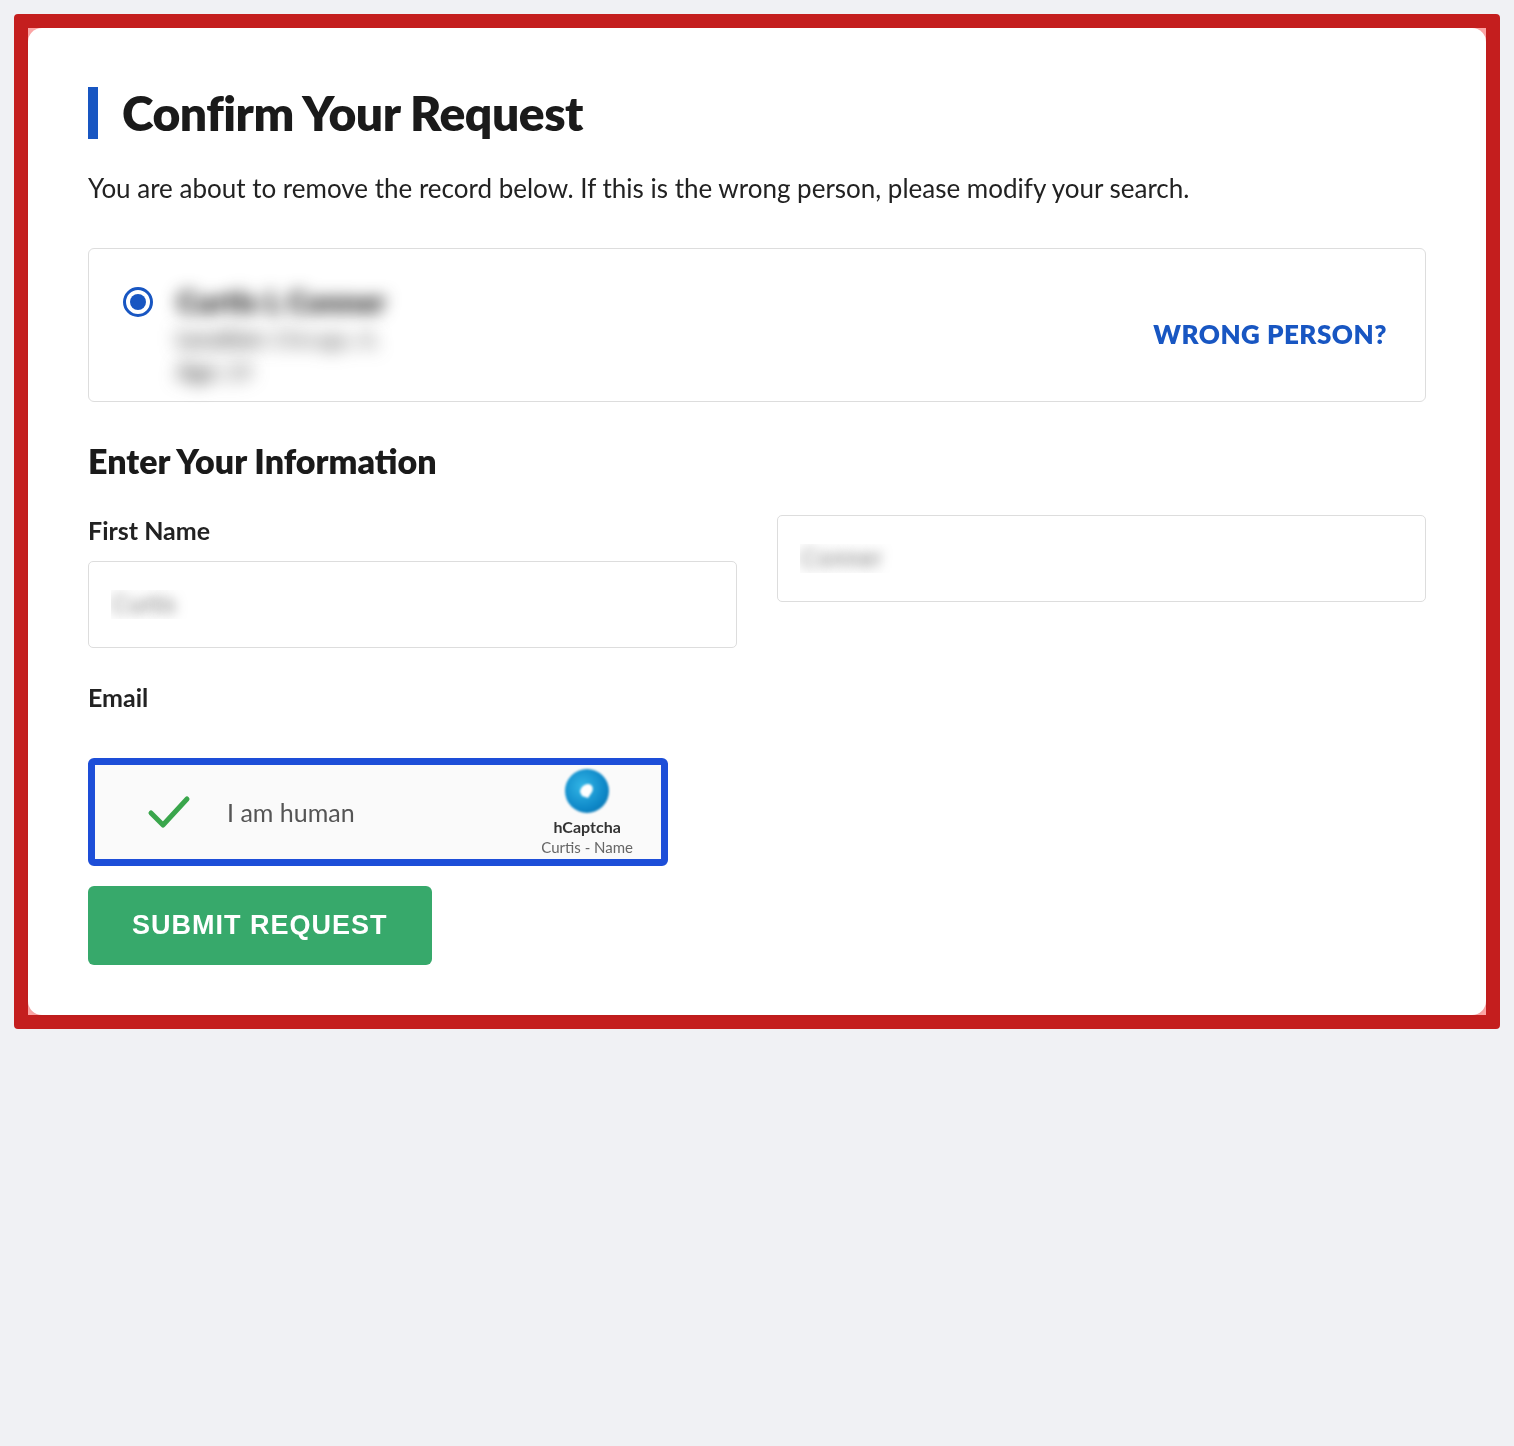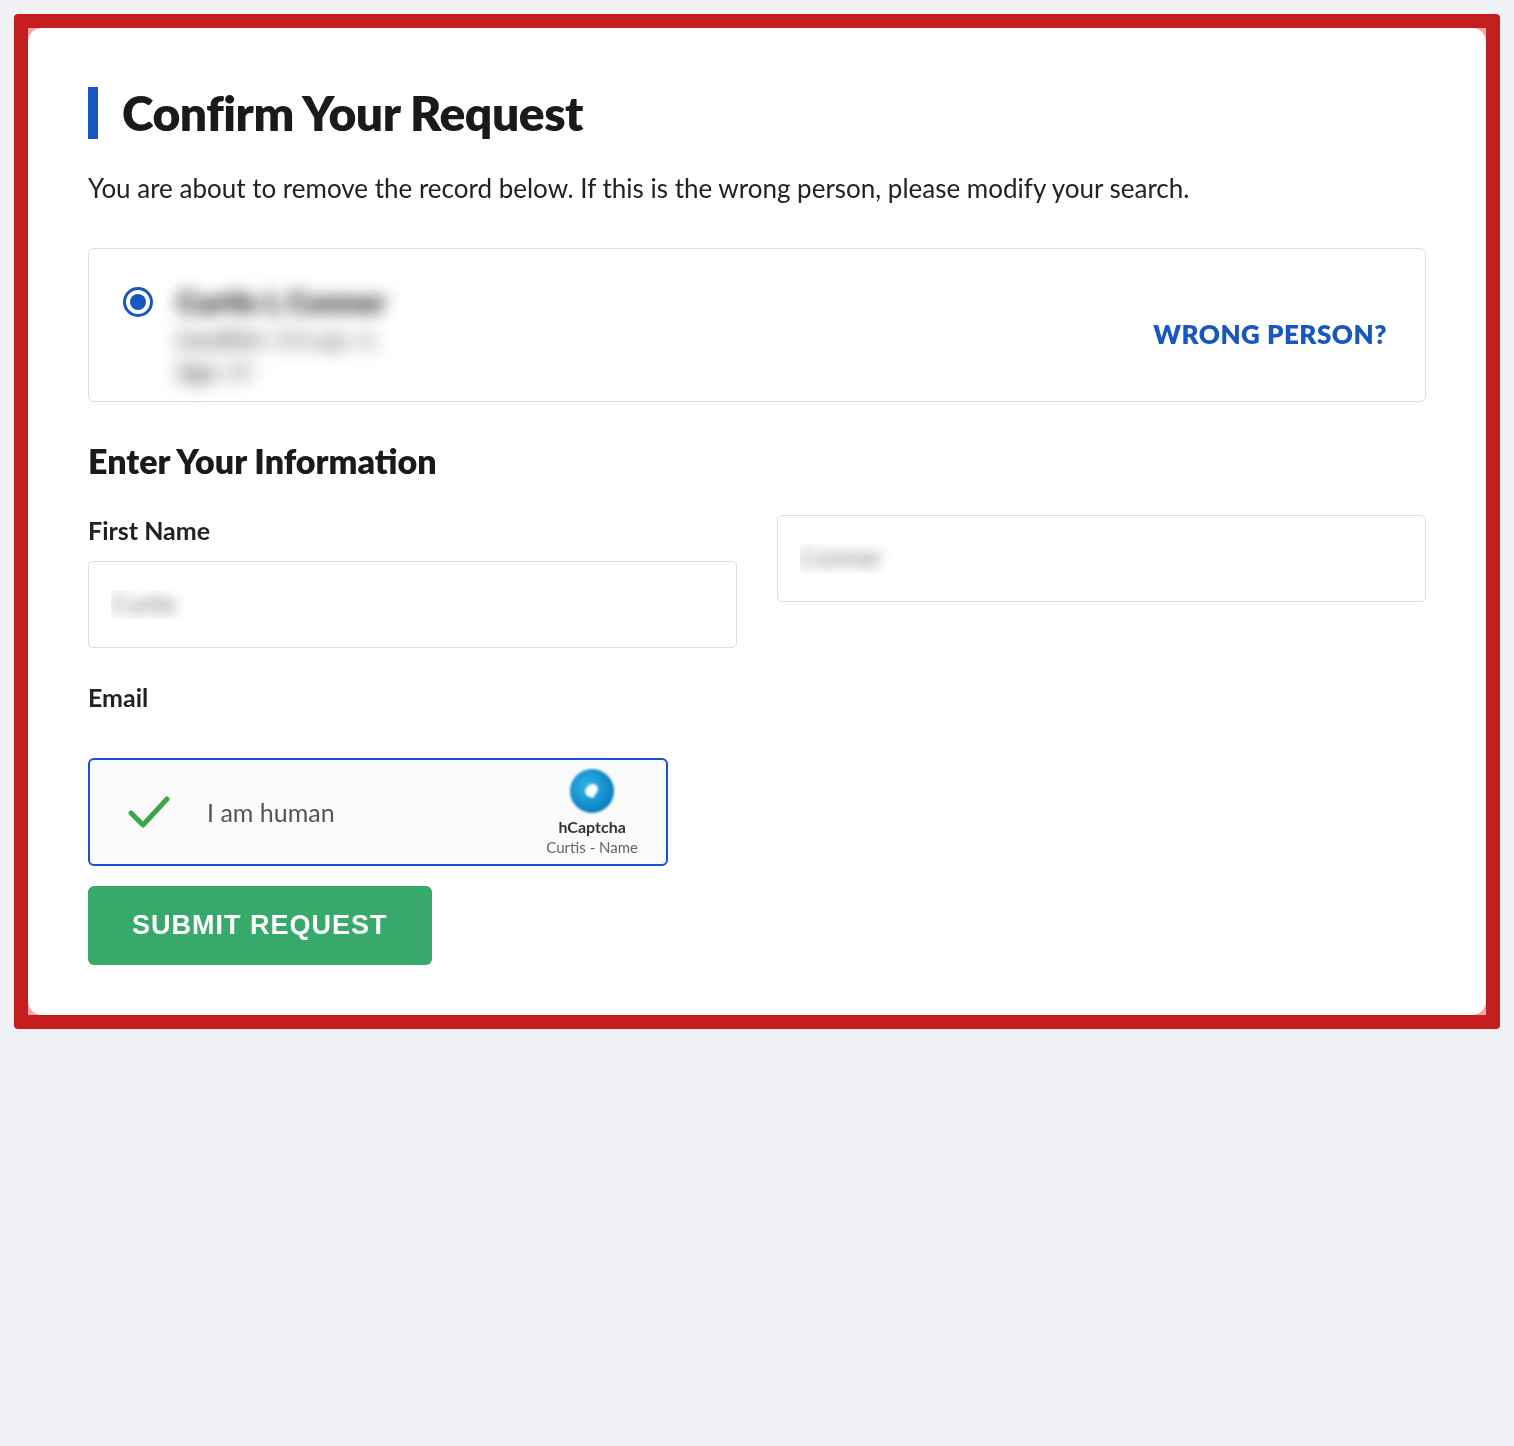--- a/index.html
+++ b/index.html
@@ -118,28 +118,28 @@
     .email-value-blur {
       position: absolute; left: 22px; top: 20px; font-size: 25px;
       color: transparent; text-shadow: 0 0 12px rgba(0,0,0,0.6);
       pointer-events:none;
     }
     .email-value-clear {
       position: absolute; left: 22px; top: 20px; font-size: 25px;
       color: #222; pointer-events:none;
     }
     .captcha-box {
-      border: 2px solid #1d4ed8;
+      border: 7px solid #1d4ed8;
       border-radius: 6px;
       background: #fafafa;
       width: 580px;
       height: 108px;
       display: flex;
       align-items: center;
-      padding: 0 28px 0 37px;
+      padding: 0 28px 0 52px;
       margin-bottom: 20px;
       justify-content: space-between;
     }
     .captcha-left { display: flex; align-items: center; gap: 36px; }
     .check-icon { width: 44px; height: 38px; }
     .captcha-text { font-size: 25px; color: #555; }
     .captcha-right { display: flex; flex-direction: column; align-items: center; justify-content: flex-end; }
     .hcap-logo {
       width: 44px; height: 44px; border-radius: 22px;
       background: radial-gradient(circle at 40% 40%, #33b6e6 0%, #0e88c8 60%, #0a6aa1 100%);

